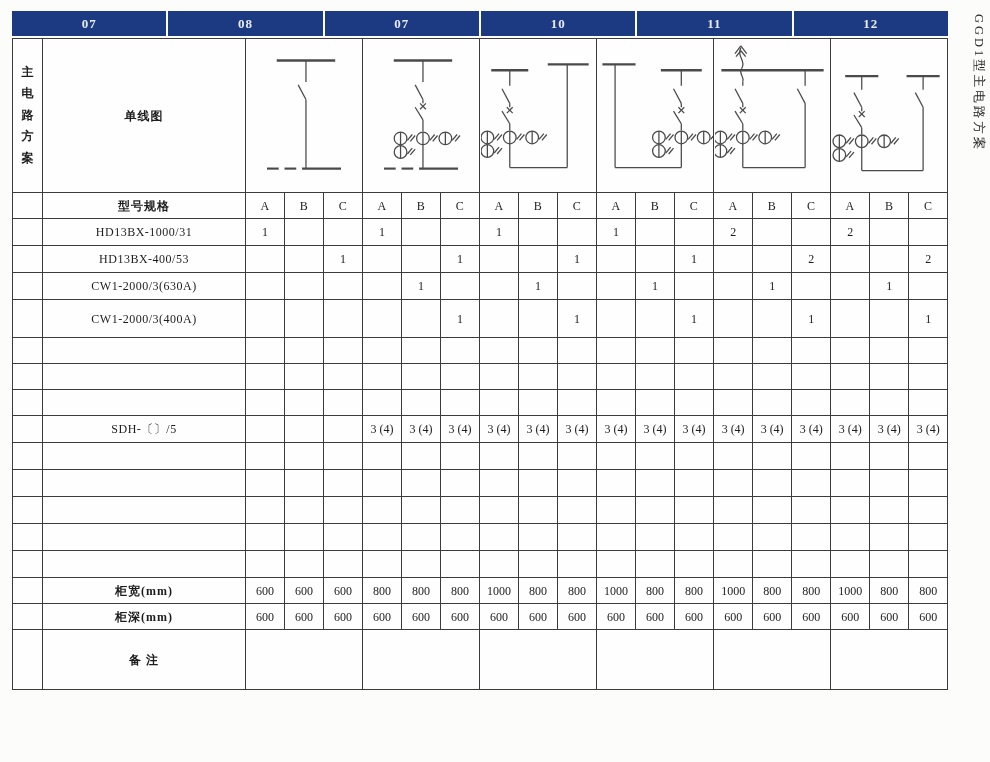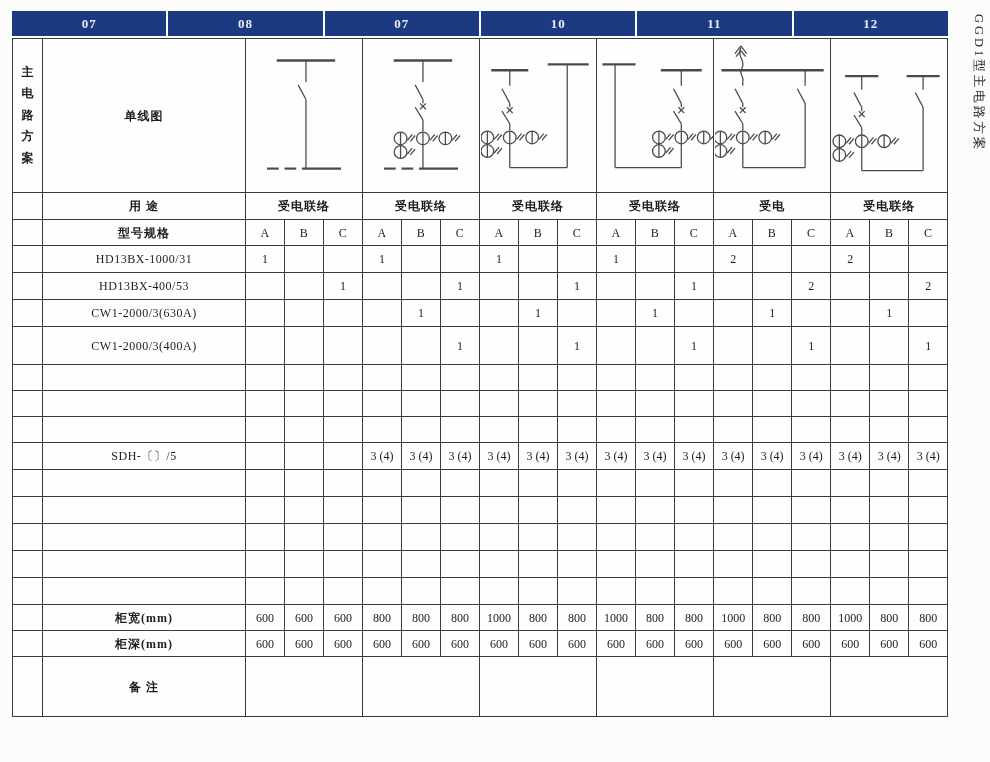--- a/index.html
+++ b/index.html
@@ -269,30 +269,20 @@
               <line x1="7" y1="110.5" x2="7" y2="123.5" stroke="#4a4a4a" stroke-width="1.3"></line>
               <line x1="14" y1="119" x2="19" y2="113" stroke="#4a4a4a" stroke-width="1.3"></line>
               <line x1="17" y1="120" x2="22" y2="114" stroke="#4a4a4a" stroke-width="1.3"></line>
               <line x1="30" y1="109.5" x2="30" y2="133" stroke="#4a4a4a" stroke-width="1.3"></line>
               <line x1="93" y1="68" x2="85" y2="53" stroke="#4a4a4a" stroke-width="1.3"></line>
               <line x1="93" y1="68" x2="93" y2="133" stroke="#4a4a4a" stroke-width="1.3"></line>
               <line x1="30" y1="133" x2="93" y2="133" stroke="#4a4a4a" stroke-width="1.3"></line>
             </svg>
           </td>
         </tr>
-        <tr style="height: 27px;">
-          <td></td>
-          <td class="lbl">用  途</td>
-          <td colspan="3" class="lbl">受电联络</td>
-          <td colspan="3" class="lbl">受电联络</td>
-          <td colspan="3" class="lbl">受电联络</td>
-          <td colspan="3" class="lbl">受电联络</td>
-          <td colspan="3" class="lbl">受电</td>
-          <td colspan="3" class="lbl">受电联络</td>
-        </tr>
         <tr style="height: 26px;">
           <td></td>
           <td class="lbl">型号规格</td>
           <td class="model">A</td>
           <td class="model">B</td>
           <td class="model">C</td>
           <td class="model">A</td>
           <td class="model">B</td>
           <td class="model">C</td>
           <td class="model">A</td>

